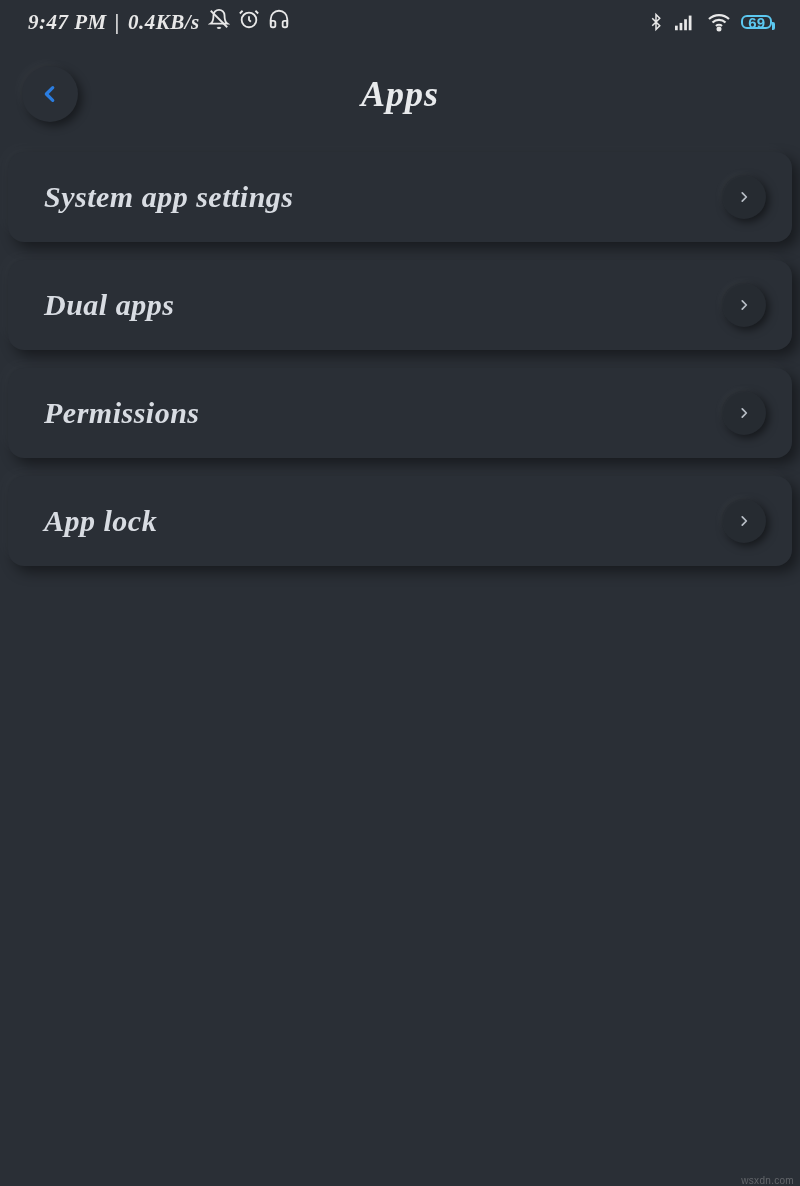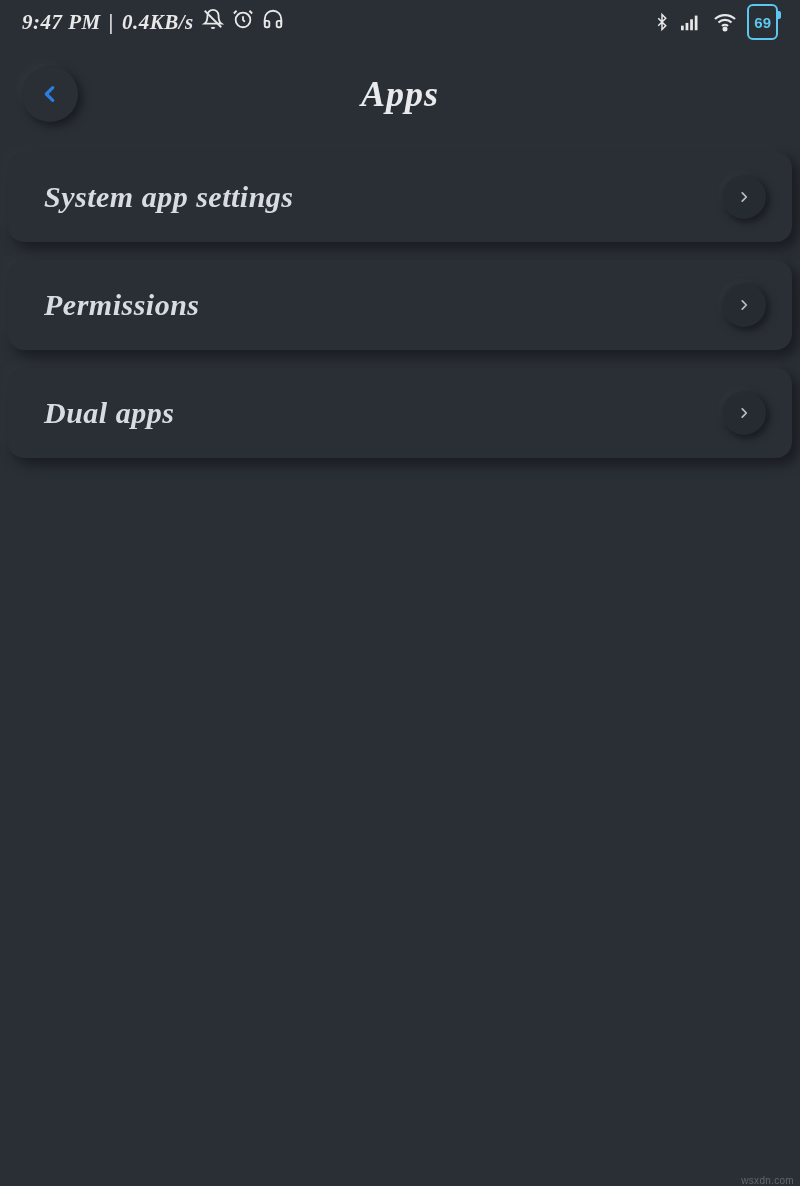--- a/index.html
+++ b/index.html
@@ -10,21 +10,21 @@
       font-family: 'Segoe Script', 'Comic Sans MS', cursive;
       color: #d8dde3;
       overflow: hidden;
       position: relative;
     }
     .status-bar {
       height: 44px;
       display: flex;
       justify-content: space-between;
       align-items: center;
-      padding: 0 22px;
+      padding: 0 28px;
       font-family: 'Segoe UI', Arial, sans-serif;
       font-weight: 600;
       color: #e8e8e8;
     }
     .status-left {
       display: flex;
       align-items: center;
       gap: 8px;
       font-size: 21px;
       font-family: 'Segoe Script', 'Comic Sans MS', cursive;
@@ -39,21 +39,21 @@
     }
     .status-right svg { display: block; }
     .battery-badge {
       border: 2px solid #5cc8f0;
       border-radius: 6px;
       padding: 0 5px;
       font-size: 15px;
       color: #5cc8f0;
       font-weight: 700;
       position: relative;
-      height: 36px;
+      height: 14px;
       display: flex;
       align-items: center;
       font-family: Arial, sans-serif;
     }
     .battery-badge::after {
       content: '';
       position: absolute;
       right: -5px;
       top: 5px;
       width: 3px;
@@ -209,33 +209,41 @@
     <span class="item-label">System app settings</span>
     <span class="chev-btn">
       <svg width="14" height="18" viewBox="0 0 24 24" fill="none" stroke="#b8bec6" stroke-width="3" stroke-linecap="round" stroke-linejoin="round">
           <polyline points="9 5 16 12 9 19"></polyline>
         </svg>
     </span>
   </div>
 
 
   <div class="item">
+    <span class="item-label">Dual apps</span>
+    <span class="chev-btn">
+      <svg width="14" height="18" viewBox="0 0 24 24" fill="none" stroke="#b8bec6" stroke-width="3" stroke-linecap="round" stroke-linejoin="round">
+          <polyline points="9 5 16 12 9 19"></polyline>
+        </svg>
+    </span>
+  </div>
+
+  <div class="item">
     <span class="item-label">Permissions</span>
     <span class="chev-btn">
       <svg width="14" height="18" viewBox="0 0 24 24" fill="none" stroke="#b8bec6" stroke-width="3" stroke-linecap="round" stroke-linejoin="round">
           <polyline points="9 5 16 12 9 19"></polyline>
         </svg>
     </span>
   </div>
 
   <div class="item">
-    <span class="item-label">Dual apps</span>
-    <span class="chev-btn">
-      <svg width="14" height="18" viewBox="0 0 24 24" fill="none" stroke="#b8bec6" stroke-width="3" stroke-linecap="round" stroke-linejoin="round">
-          <polyline points="9 5 16 12 9 19"></polyline>
-        </svg>
-    </span>
-  </div>
-
+    <span class="item-label">App lock</span>
+    <span class="chev-btn">
+      <svg width="14" height="18" viewBox="0 0 24 24" fill="none" stroke="#b8bec6" stroke-width="3" stroke-linecap="round" stroke-linejoin="round">
+          <polyline points="9 5 16 12 9 19"></polyline>
+        </svg>
+    </span>
+  </div>
 
 </div>
 
 <div class="watermark">wsxdn.com</div>
 
 </body></html>

